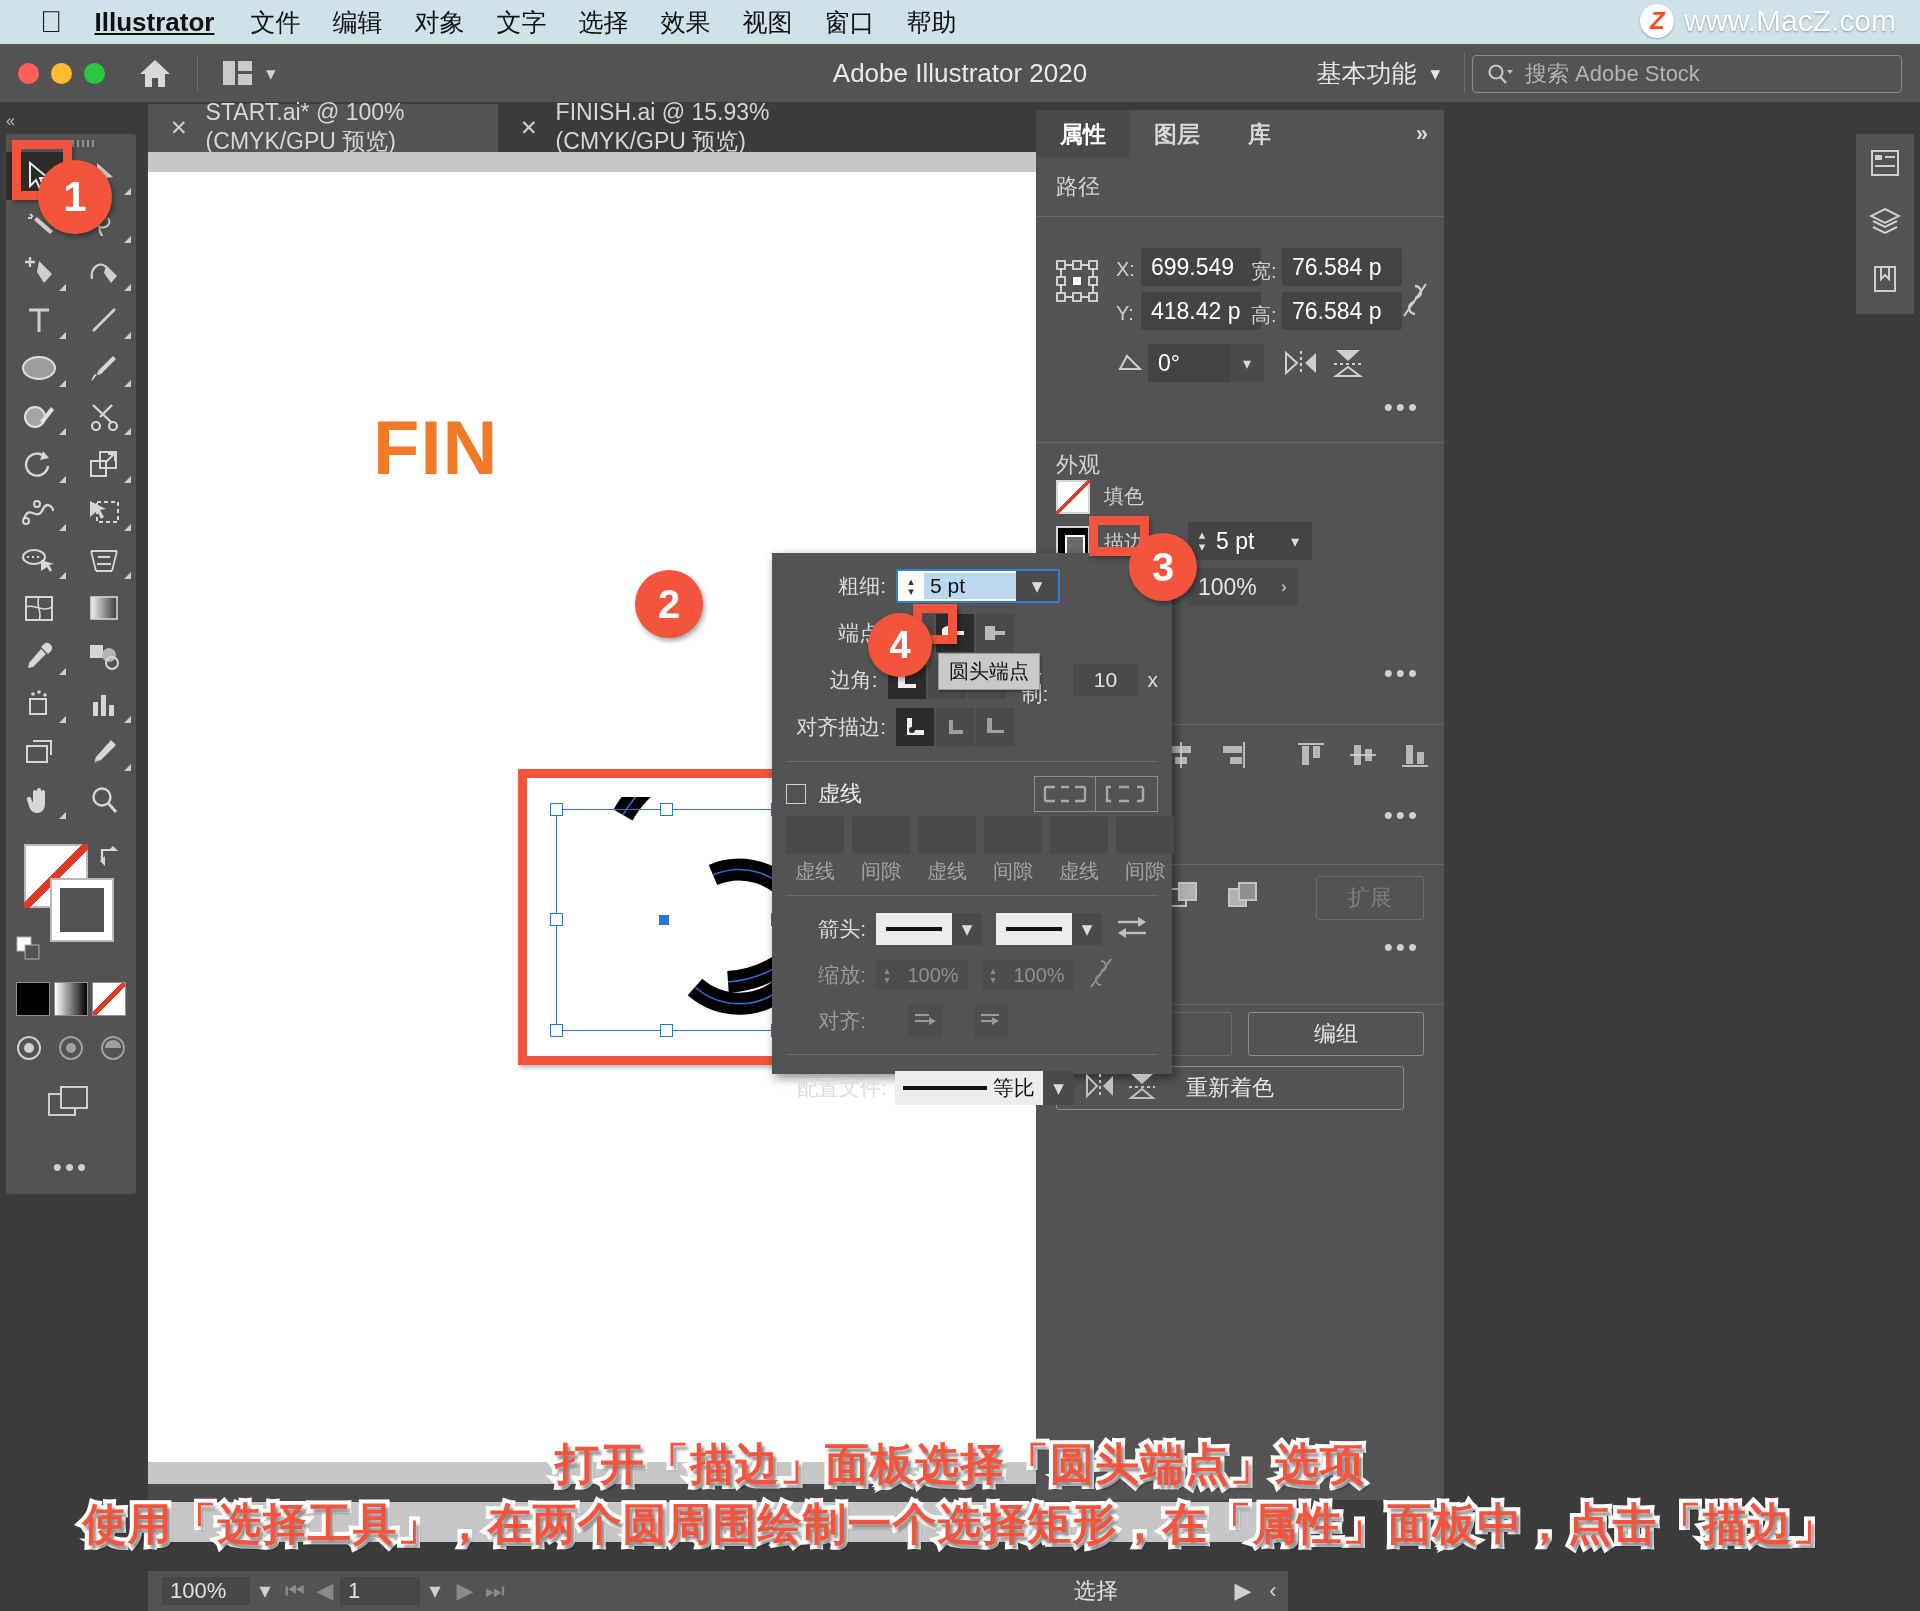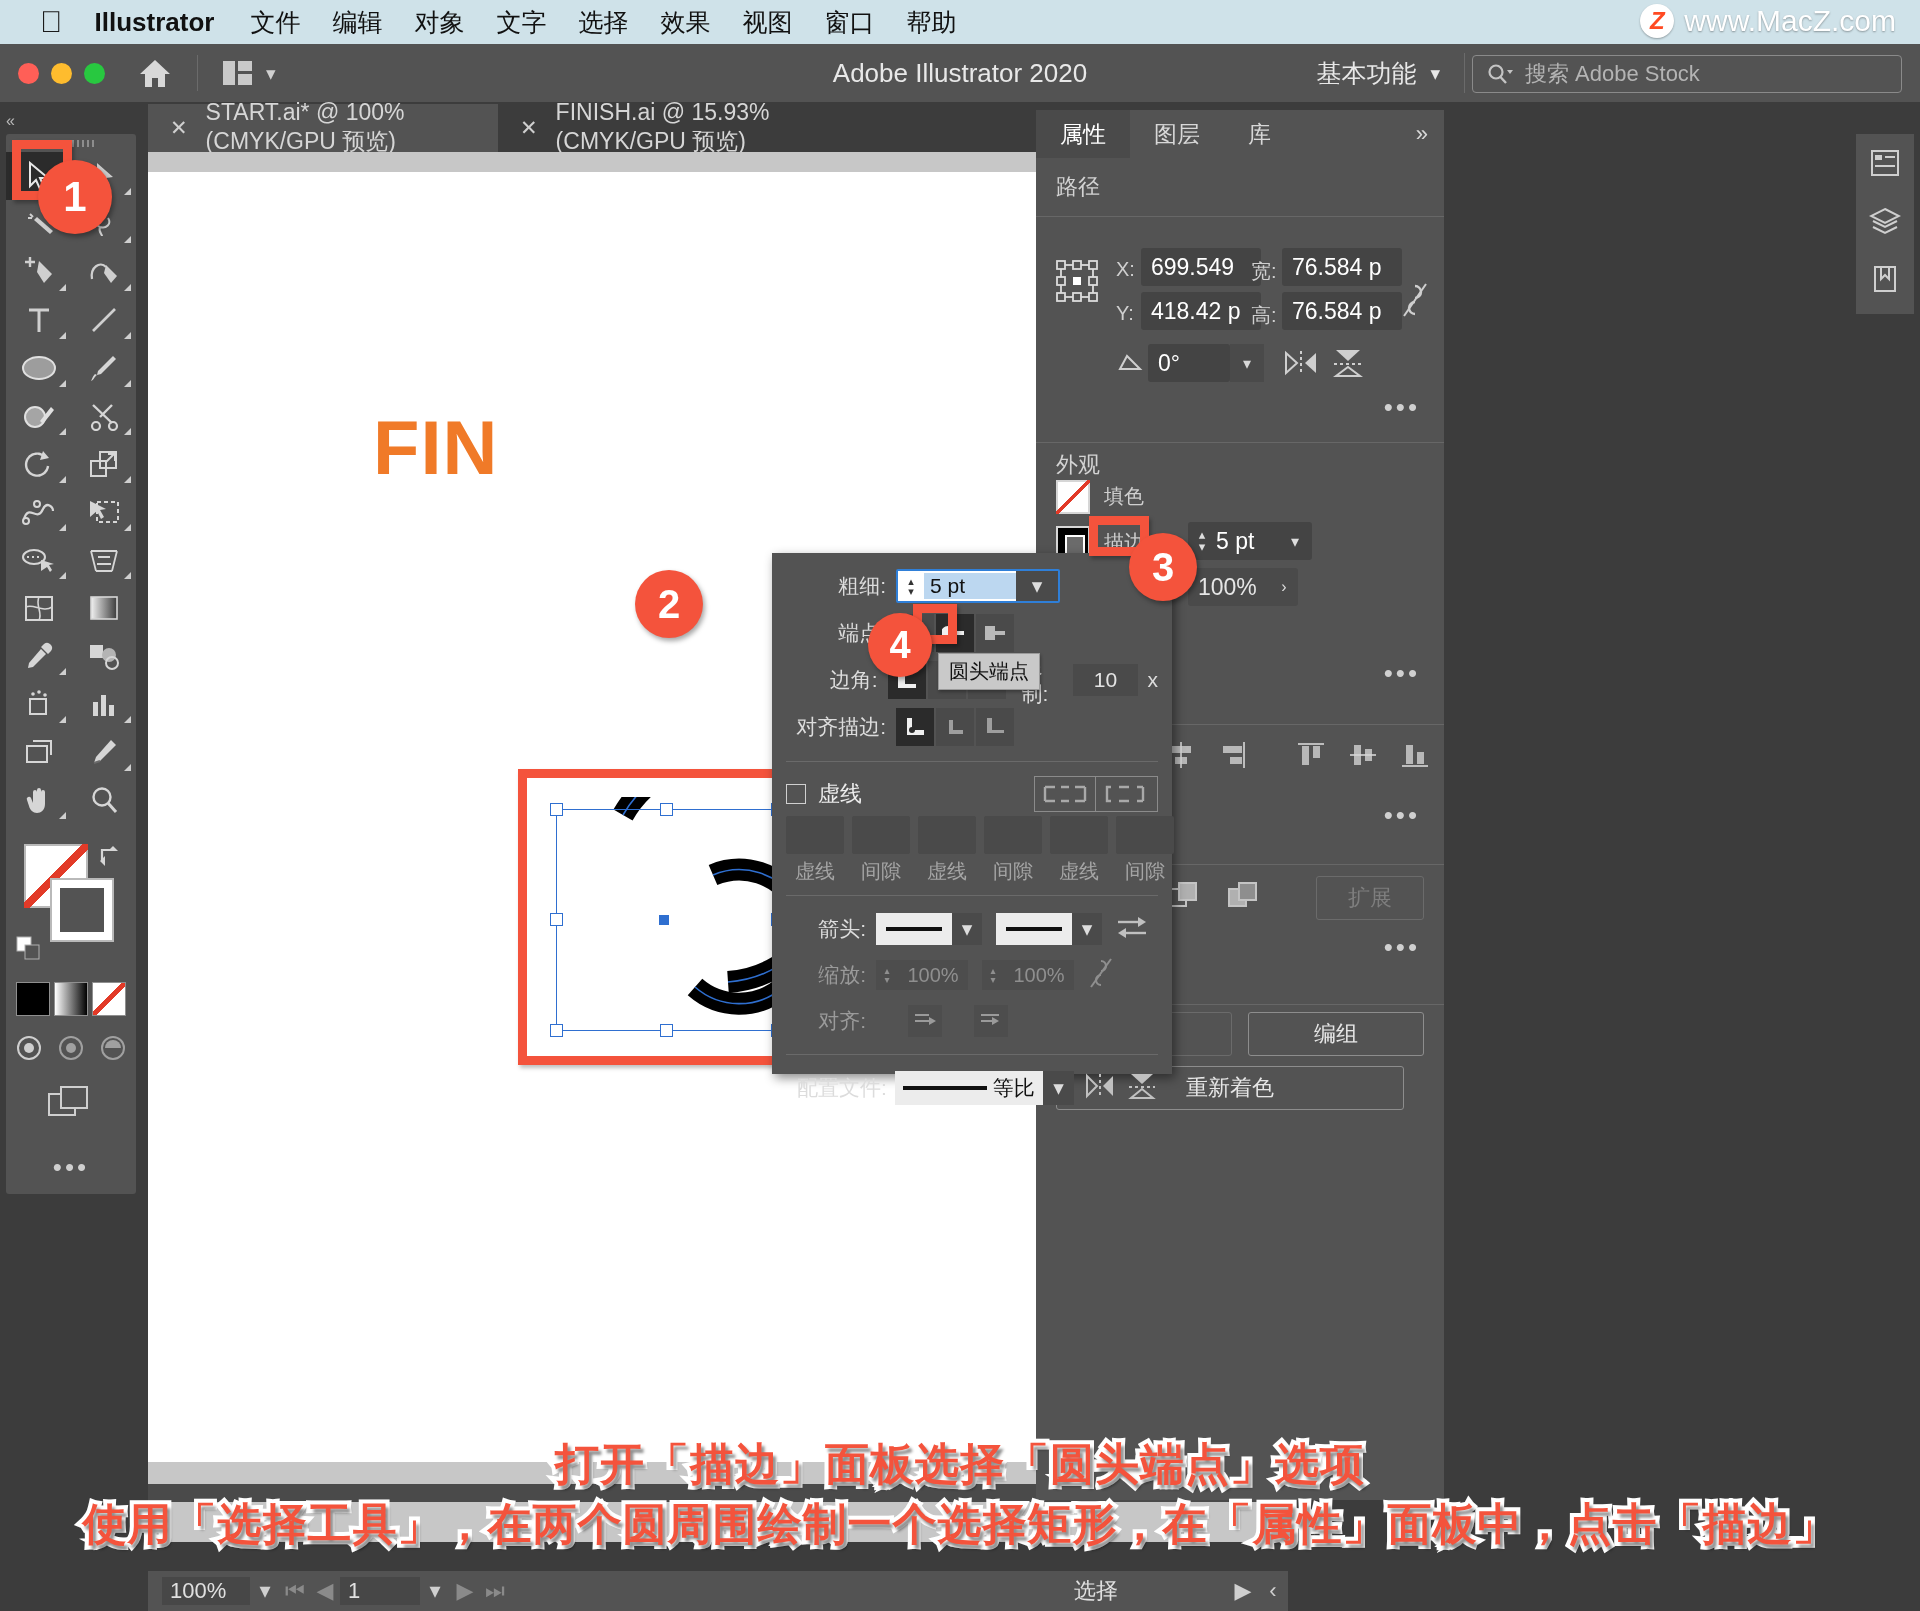--- a/index.html
+++ b/index.html
@@ -10,21 +10,21 @@
   }
   .app { position: relative; width: 1920px; height: 1611px; }
 
   
   .macbar {
     position: absolute; left:0; top:0; width:1920px; height:44px;
     background:#cfe2e9; display:flex; align-items:center; padding-left:40px;
     color:#111; font-size:25px;
   }
   .apple-logo { font-size:30px; line-height:1; margin-right:32px; color:#1a1a1a;}
-  .macbar .appname { font-weight:bold; font-size:26px; margin-right:36px;}
+  .macbar .appname { font-weight:bold; font-size:26px; margin-right:36px;text-decoration:underline;}
   .macbar .mi { margin-right:32px; font-size:25px; }
   .macz {
     position:absolute; right:24px; top:4px; display:flex; align-items:center; gap:10px;
   }
   .macz .zcircle {
     width:34px; height:34px; border-radius:50%; background:#fff;
     color:#ff4a22; font-weight:bold; font-size:24px; font-style:italic;
     display:flex; align-items:center; justify-content:center;
     box-shadow:0 1px 2px rgba(0,0,0,.3);
   }
@@ -165,21 +165,21 @@
   .arrow-caret{width:30px;height:32px;background:#4a4a4a;display:flex;align-items:center;justify-content:center;color:#ddd;}
   .scale-in{width:70px;height:30px;background:#4d4d4d;color:#8f8f8f;display:flex;align-items:center;justify-content:center;font-size:20px;}
   .sm-spin{width:22px;height:30px;background:#4d4d4d;display:flex;flex-direction:column;align-items:center;justify-content:center;color:#8f8f8f;font-size:10px;line-height:9px;}
   .alignbtn{width:34px;height:32px;background:#4d4d4d;display:flex;align-items:center;justify-content:center;}
   .profsel{width:160px;height:34px;background:#ececec;display:flex;align-items:center;padding:0 8px;gap:6px;color:#111;font-size:21px;}
   .profsel i{flex:1;height:4px;background:#111;}
 
   
   .rightpanel { position:absolute; left:1036px; top:110px; width:408px; height:1390px;
      background:#535353; }
-  .rp-tabs { display:flex; height:48px; }
+  .rp-tabs { display:flex; height:48px;font-weight:bold; }
   .rp-tab { padding:0 24px; display:flex;align-items:center; color:#d8d8d8; font-size:23px;}
   .rp-tab.active { background:#4a4a4a; color:#fff;}
   .rp-dd { margin-left:auto; color:#d8d8d8; font-size:22px; padding:0 16px; display:flex;align-items:center;}
   .rp-sec { padding:14px 20px 0 20px; color:#d3d3d3; font-size:22px;}
   .rp-div { height:1px; background:#676767; margin:14px 0 0 0;}
   .rp-field { height:38px; background:#444; color:#fff; border-radius:3px;
      display:flex;align-items:center; padding-left:10px; font-size:23px;}
   .rp-lab { color:#cfcfcf; font-size:20px; }
   .sw-small { width:34px;height:34px; border:2px solid #d6d6d6; background:#fff; position:relative;}
   .sw-small.none:after{content:"";position:absolute;inset:-2px;

